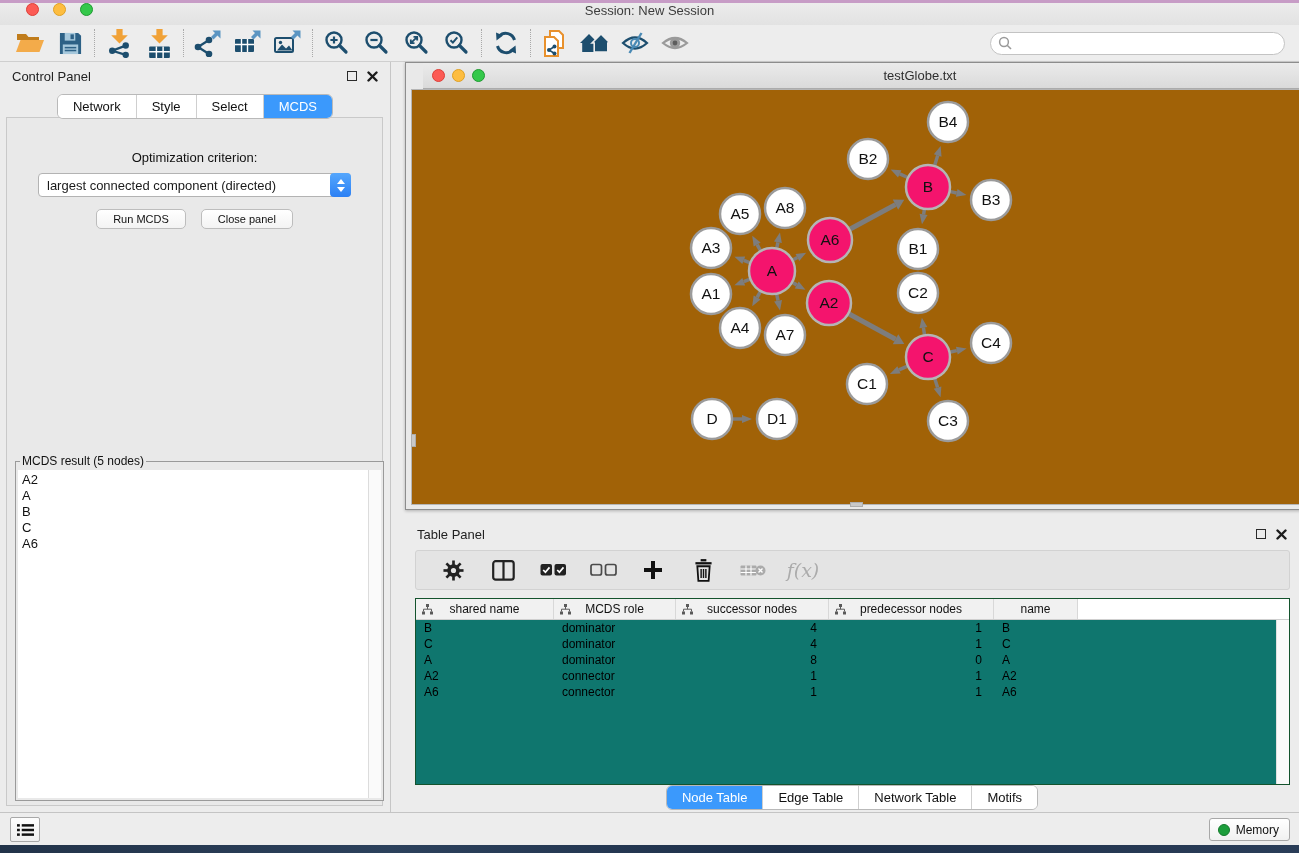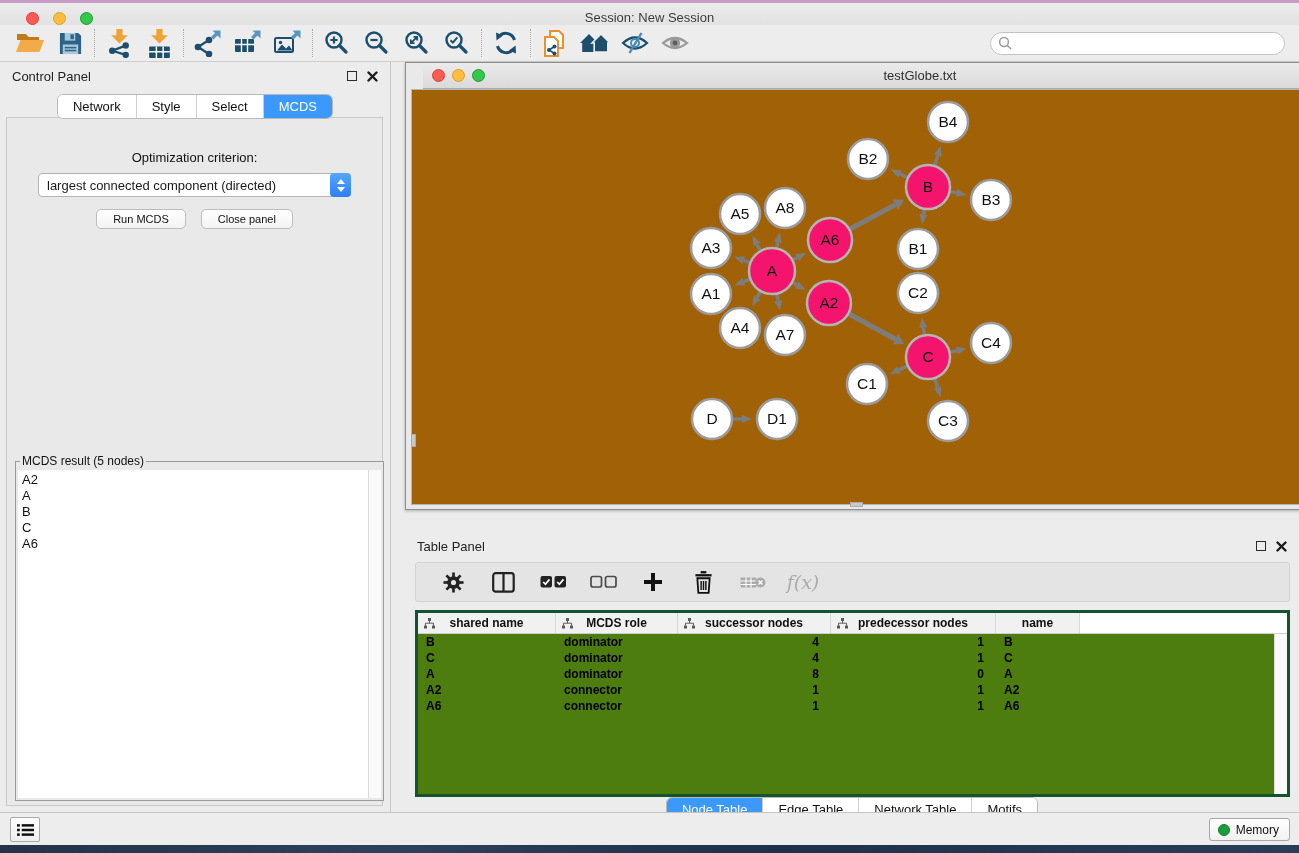--- a/index.html
+++ b/index.html
@@ -6,21 +6,21 @@
   html,body { width:1299px; height:853px; }
   body {
     font-family:"Liberation Sans", sans-serif;
     background:#ececec; position:relative; overflow:hidden; color:#1a1a1a;
   }
   
   .mac-top-line { position:absolute; top:0; left:0; right:0; height:3px; background:#c79cc6; }
   .titlebar {
     position:absolute; top:3px; left:0; right:0; height:22px;
     background:linear-gradient(#ececec,#e2e2e2);
-    display:flex; align-items:flex-end;padding-left:6px;
+    display:flex; align-items:flex-start;padding-left:6px;
   }
   .titlebar-title { position:absolute; left:0; right:0; text-align:center; font-size:13px; color:#3c3c3c; }
   .lights { display:flex; gap:14px; margin-left:20px; z-index:2; }
   .light { width:13px; height:13px; border-radius:50%; }
   .light.red   { background:#fc5b55; border:1px solid #dd3f38; }
   .light.yellow{ background:#fdbd40; border:1px solid #dfa023; }
   .light.green { background:#34c84a; border:1px solid #1f9a31; }
   
   .toolbar {
     position:absolute; top:25px; left:0; right:0; height:37px;
@@ -96,31 +96,31 @@
   .net-canvas svg { position:absolute; left:0; top:0; }
   .scroll-nub-v { position:absolute; left:-1px; top:344px; width:5px; height:13px; background:#c9c9c9; border:1px solid #adadad; }
   .scroll-nub-h { position:absolute; left:438px; bottom:-3px; width:13px; height:5px; background:#c9c9c9; border:1px solid #adadad; }
   .resize-grip { position:absolute; right:2px; bottom:2px; width:14px; height:14px;
     background:
       linear-gradient(135deg, transparent 48%, #9d9d9d 48%, #9d9d9d 55%, transparent 55%) ,
       linear-gradient(135deg, transparent 68%, #9d9d9d 68%, #9d9d9d 75%, transparent 75%),
       linear-gradient(135deg, transparent 88%, #9d9d9d 88%, #9d9d9d 95%, transparent 95%);
   }
   
-  .table-panel { position:absolute; left:405px; top:520px; width:894px; height:292px; background:#ececec;margin-top:12px; }
+  .table-panel { position:absolute; left:405px; top:520px; width:894px; height:292px; background:#ececec; }
   .tp-toolbar {
     position:absolute; top:30px; left:10px; right:9px; height:40px;
     background:#e4e4e4; border:1px solid #d2d2d2; border-radius:3px;
     display:flex; align-items:center; gap:8px; padding-left:16px;
   }
   .tp-btn { width:42px; display:flex; align-items:center; justify-content:center; }
   .fx-label { font-family:"DejaVu Serif", serif; font-style:italic; color:#ababab; font-size:19px; }
   .data-table {
     position:absolute; top:78px; left:10px; right:9px; bottom:27px;
-    background:#4d7c0f; border:3px solid #14532d; overflow:hidden;font-weight:bold;
+    background:#0f766e; border:1px solid #14532d; overflow:hidden;
   }
   .t-head { display:grid; grid-template-columns:138px 122px 153px 165px 84px 1fr; height:21px; border-bottom:1px solid #cfcfcf; }
   .t-hcell {
     position:relative; background:#f1f1f1; border-right:1px solid #d8d8d8;
     font-size:12px; color:#111; display:flex; align-items:center; justify-content:center;
   }
   .t-hcell:last-child { background:#fff; border-right:none; }
   .t-hcell .h-icon { position:absolute; left:6px; top:5px; }
   .t-row { display:grid; grid-template-columns:138px 122px 153px 165px 84px 1fr; height:16px; }
   .t-cell { font-size:12px; color:#000; line-height:16px; padding:0 8px; white-space:nowrap; overflow:hidden; }

